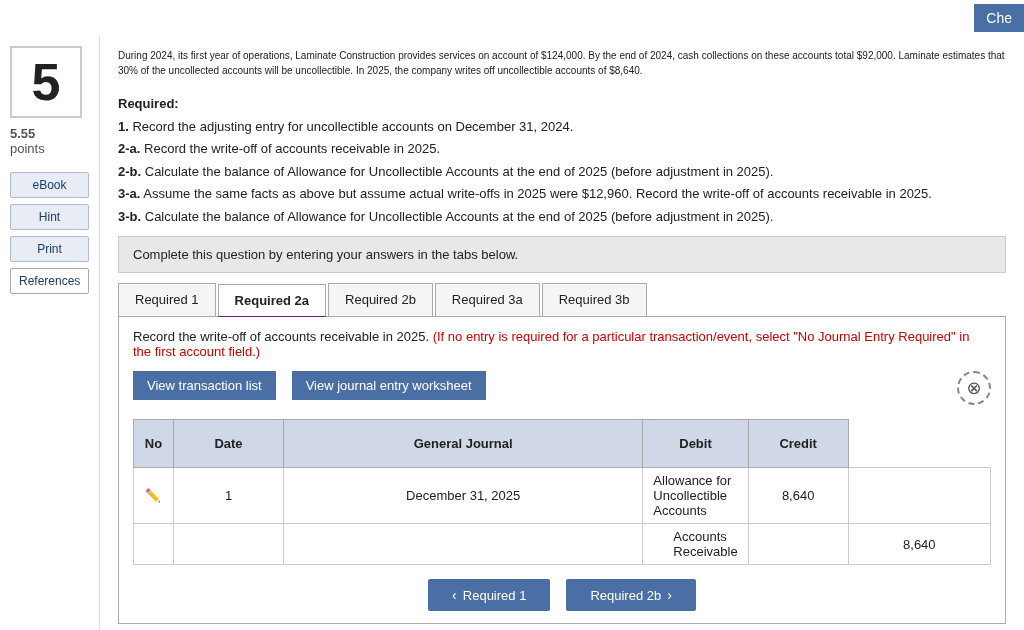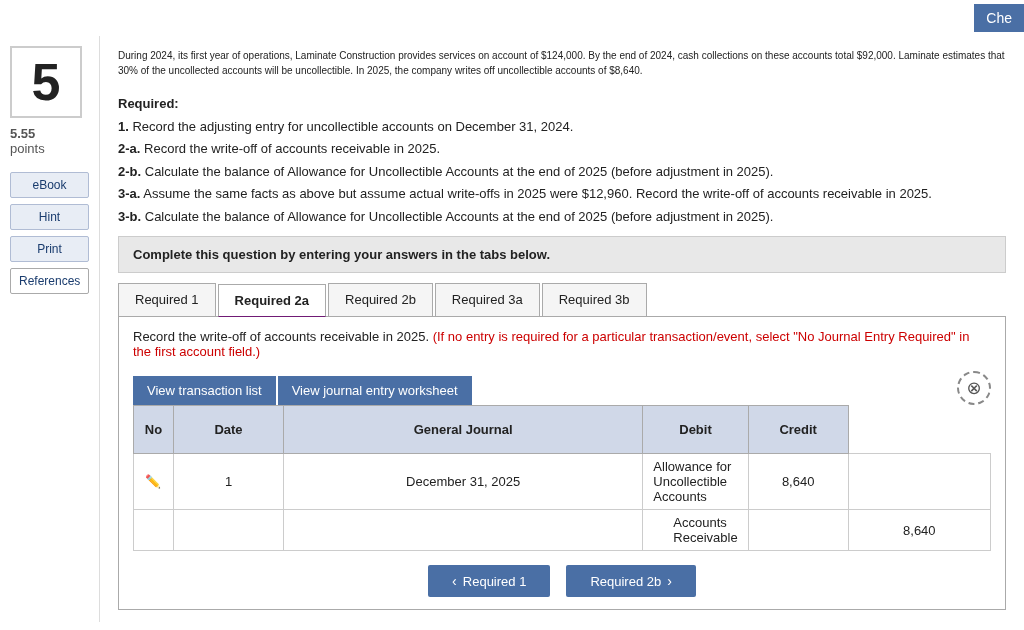--- a/index.html
+++ b/index.html
@@ -20,32 +20,32 @@
     .sidebar-btn.active { background: #fff; border: 1px solid #aaa; }
 
     .content-panel { flex: 1; padding: 12px 18px; overflow-y: auto; }
 
     .problem-text { font-size: 10px; line-height: 1.5; margin-bottom: 16px; color: #222; }
 
     .required-section { margin-bottom: 10px; }
     .required-section b { font-size: 13px; }
     .required-section p { margin: 3px 0; font-size: 13px; line-height: 1.5; }
 
-    .instruction-box { background: #e8e8e8; border: 1px solid #ccc; padding: 10px 14px; font-size: 13px; font-weight: bold; margin-bottom: 10px; }
+    .instruction-box { background: #e8e8e8; border: 1px solid #ccc; padding: 10px 14px; font-size: 13px; font-weight: normal; margin-bottom: 10px; }
 
     .tabs-container { display: flex; border-bottom: 1px solid #aaa; margin-bottom: 0; }
     .tab { padding: 8px 16px; font-size: 13px; cursor: pointer; border: 1px solid #aaa; border-bottom: none; background: #f5f5f5; margin-right: 2px; }
     .tab.active { background: #fff; border-bottom: 1px solid #701a75; font-weight: bold; position: relative; bottom: -1px; z-index: 1; }
 
     .tab-content { border: 1px solid #aaa; border-top: none; padding: 12px 14px; background: #fff; }
 
     .instruction-text { font-size: 13px; margin-bottom: 12px; color: #222; }
     .instruction-text .red-text { color: #c00; }
 
-    .action-buttons { display: flex; gap: 2px; align-items: flex-end; }
+    .action-buttons { display: flex; gap: 16px; margin-bottom: 14px; align-items: flex-start; }
     .action-btn { background: #4a6fa5; color: #fff; border: none; padding: 7px 14px; font-size: 13px; cursor: pointer; }
 
     .close-btn { margin-left: auto; width: 34px; height: 34px; border: 2px dashed #888; background: #fff; display: flex; align-items: center; justify-content: center; cursor: pointer; font-size: 18px; color: #555; border-radius: 50%; }
 
     .journal-table { width: 100%; border-collapse: collapse; font-size: 13px; }
     .journal-table th { background: #d0d8e8; border: 1px solid #aaa; padding: 16px 10px; text-align: center; font-weight: bold; }
     .journal-table td { border: 1px solid #ccc; padding: 5px 10px; }
     .journal-table td.center { text-align: center; }
     .journal-table td.right { text-align: center; }
 

